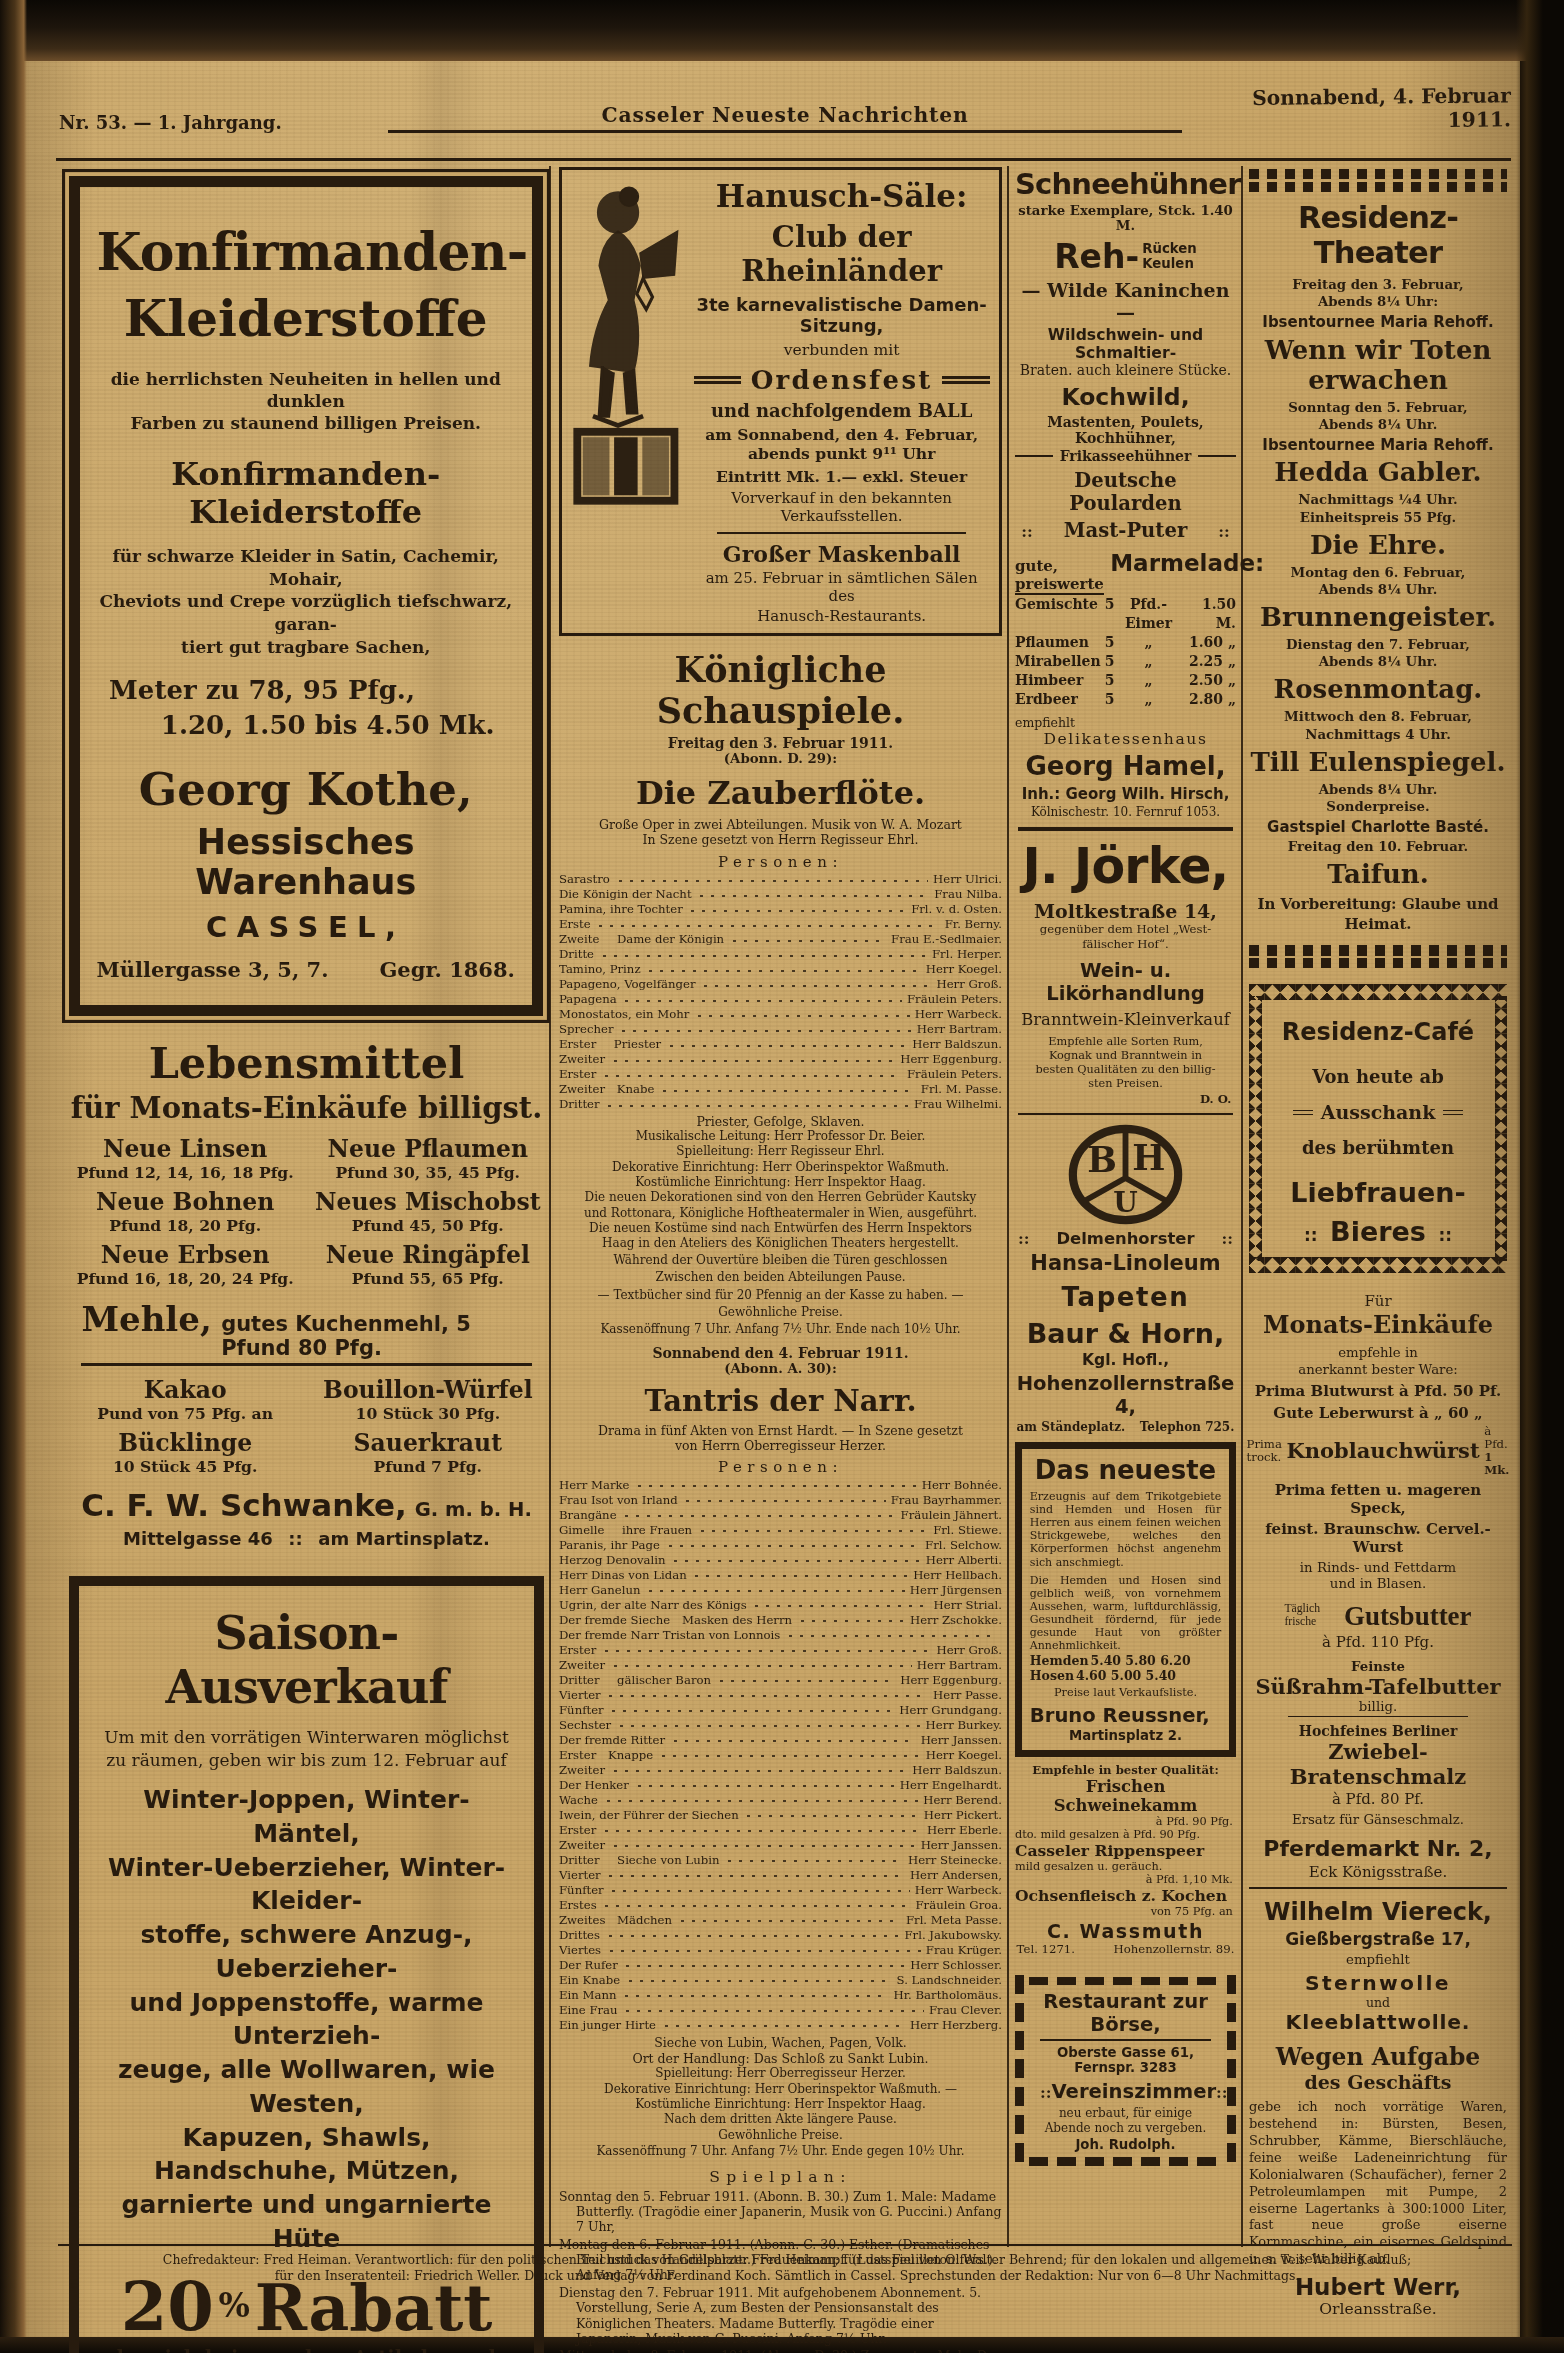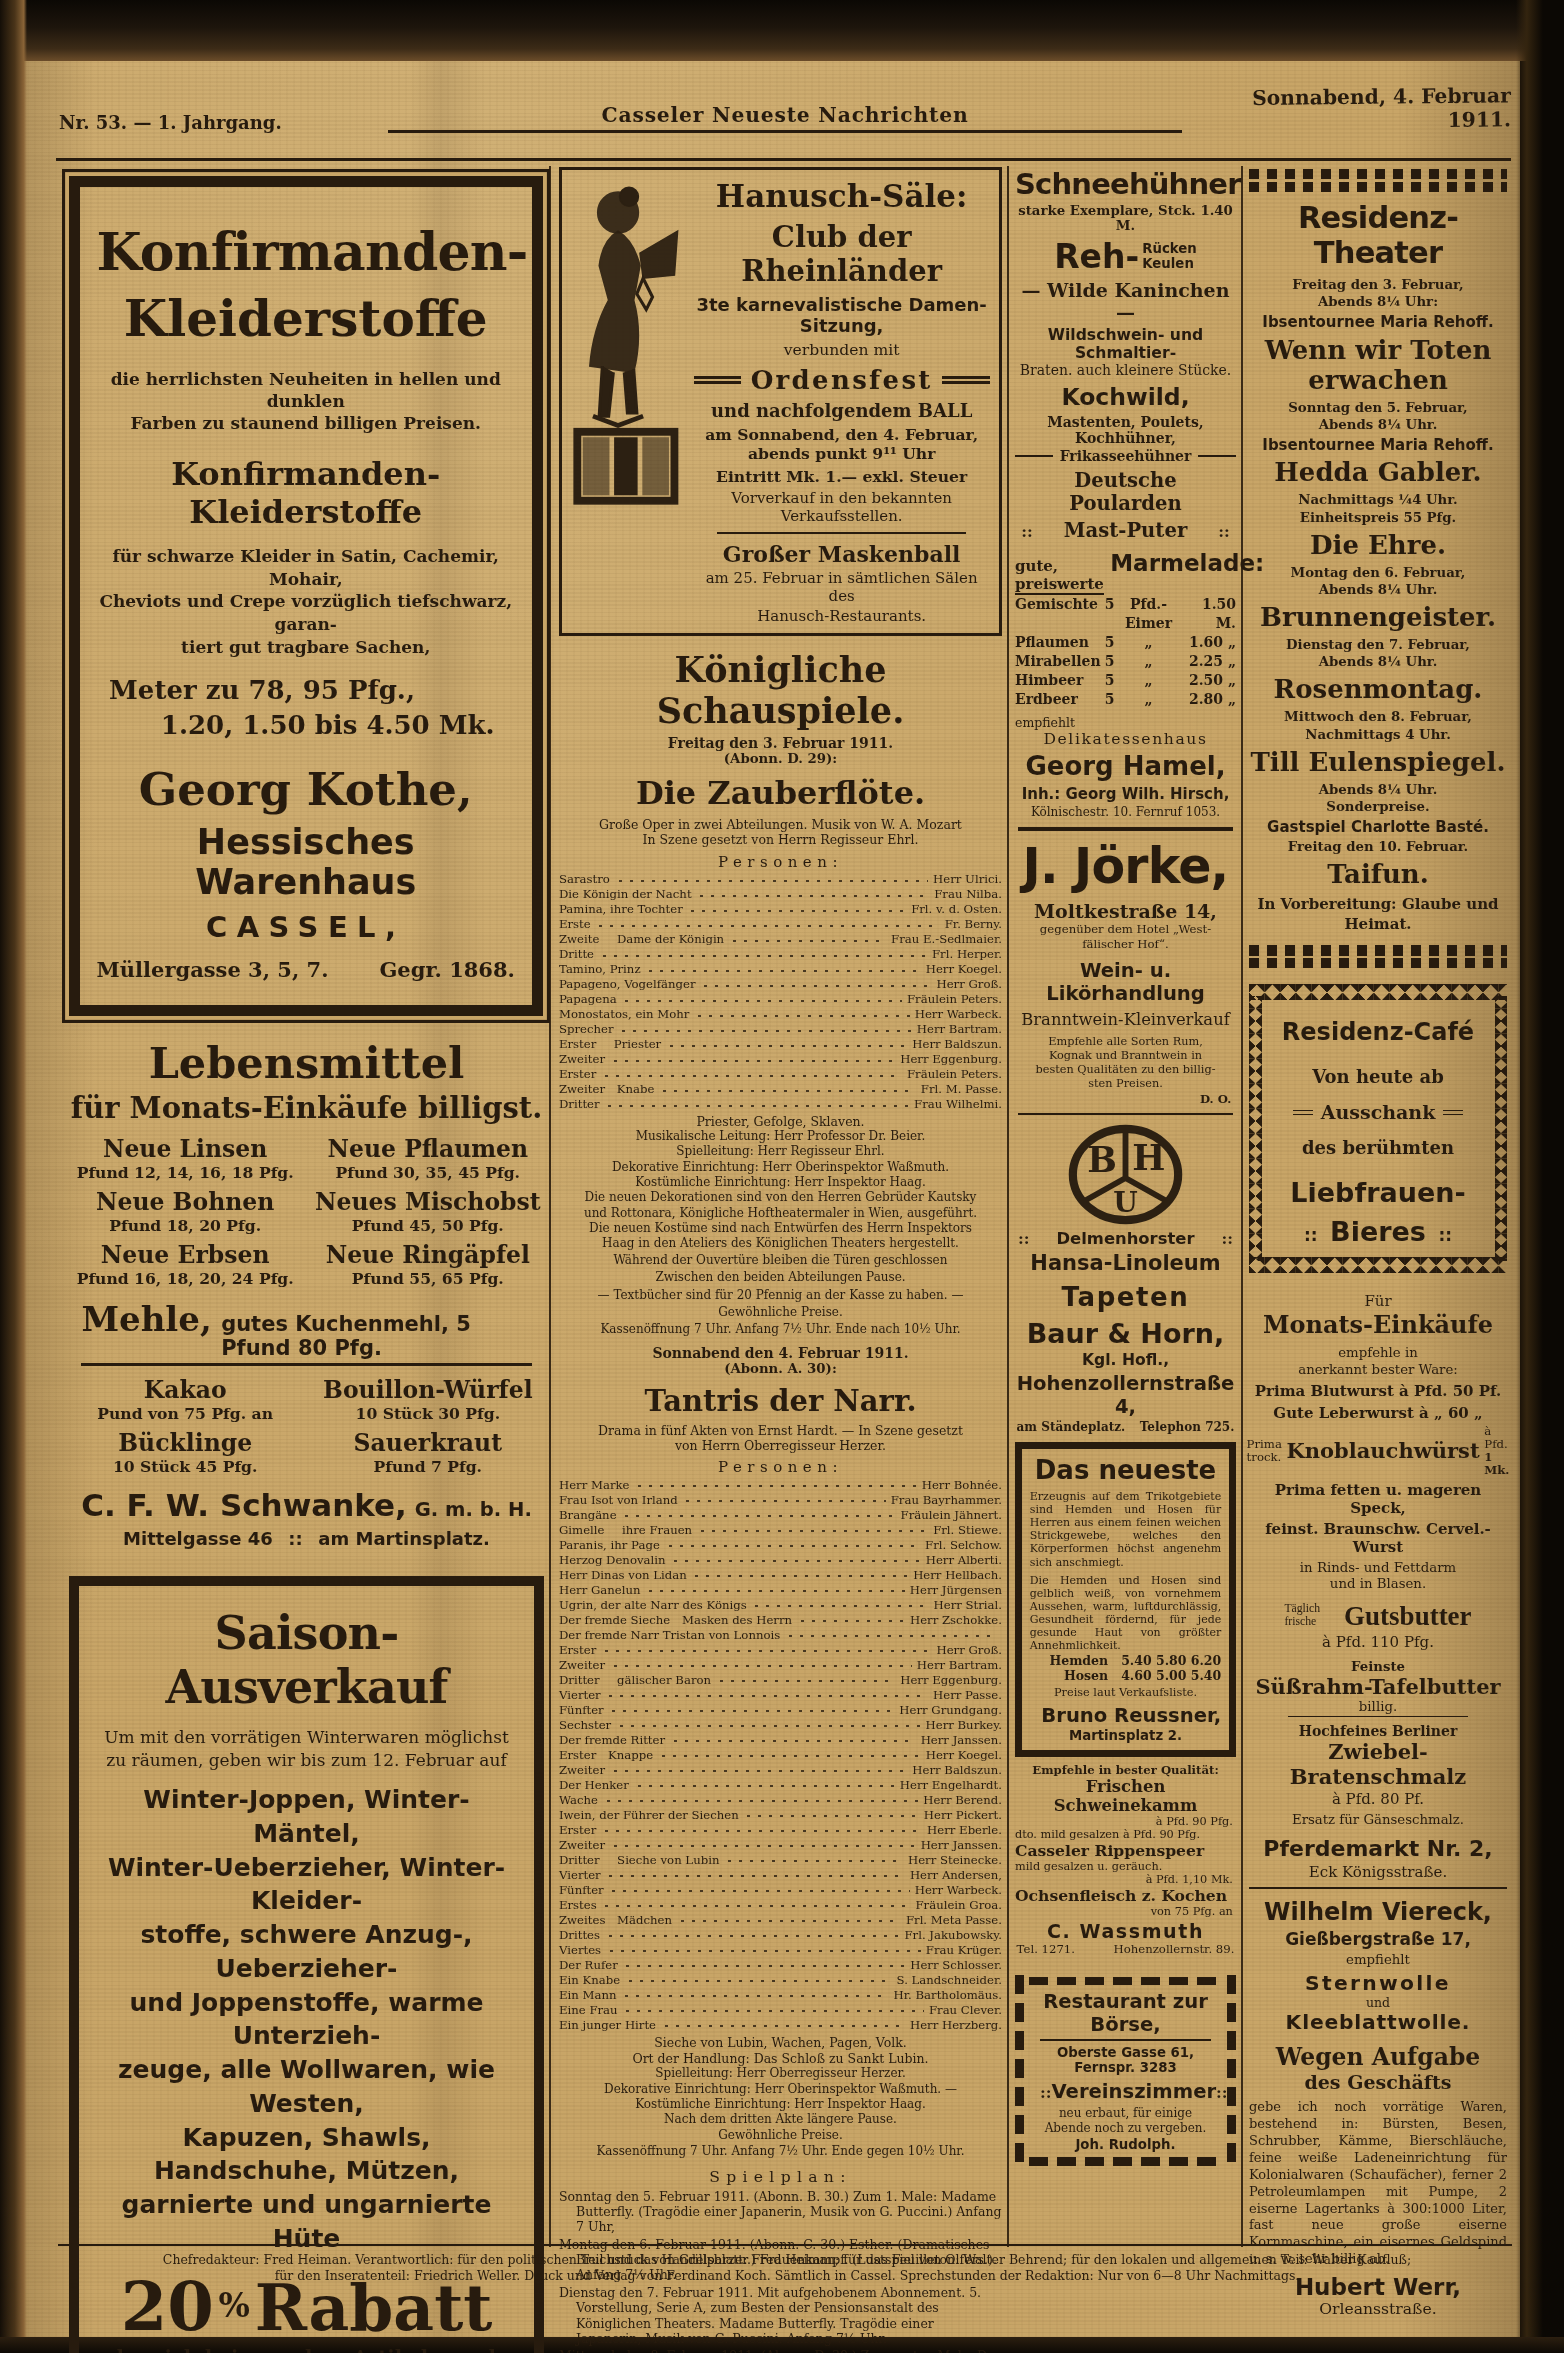--- a/index.html
+++ b/index.html
@@ -159,23 +159,23 @@
 .bh-delm-txt{font-size:16.4px;font-weight:bold;font-family:"DejaVu Sans",sans-serif;}
 .bh-lin{font-size:21px;font-weight:bold;font-family:"DejaVu Sans",sans-serif;text-align:center;margin-top:3.1px;}
 .bh-tap{font-size:26px;font-weight:bold;font-family:"DejaVu Sans",sans-serif;text-align:center;margin-top:6.3px;letter-spacing:1.6px;}
 .bh-firm{font-size:27px;font-weight:bold;font-family:"DejaVu Sans",sans-serif;text-align:center;margin-top:6.3px;}
 .bh-hofl{font-size:15.6px;font-weight:bold;font-family:"DejaVu Sans",sans-serif;text-align:center;margin-top:1.6px;}
 .bh-str{font-size:19.6px;font-weight:bold;font-family:"DejaVu Sans",sans-serif;text-align:center;margin-top:3.1px;}
 .bh-tel{display:flex;justify-content:space-between;font-size:12px;font-weight:bold;padding:0 1.6px;margin-top:2.3px;}
 .neueste{border:7px solid var(--ink);margin-top:7.8px;padding:6.3px 7.8px;}
 .nn-title{font-size:26px;font-weight:bold;font-family:"DejaVu Sans",sans-serif;text-align:center;}
 .nn-para{font-size:11px;line-height:1.2;text-align:justify;margin-top:4.7px;}
-.np-row{display:flex;justify-content:flex-end;gap:13px;font-size:12.5px;font-weight:bold;line-height:1.25;}
+.np-row{display:flex;justify-content:flex-start;gap:2px;font-size:12.5px;font-weight:bold;line-height:1.25;}
 .np-note{font-size:11.3px;text-align:center;margin-top:2.3px;}
-.nn-firm{font-size:19.6px;font-weight:bold;font-family:"DejaVu Sans",sans-serif;text-align:right;margin-top:4.7px;}
+.nn-firm{font-size:19.6px;font-weight:bold;font-family:"DejaVu Sans",sans-serif;text-align:left;margin-top:4.7px;}
 .nn-addr{font-size:13.3px;font-weight:bold;font-family:"DejaVu Sans",sans-serif;text-align:center;margin-top:1.6px;}
 .ws-l1{font-size:11.7px;font-weight:bold;text-align:center;margin-top:6.3px;}
 .ws-l2{font-size:16.4px;font-weight:bold;text-align:center;}
 .ws-r{font-size:11.3px;text-align:right;padding-right:3.1px;}
 .ws-l{font-size:11.3px;}
 .ws-big{font-size:15.6px;font-weight:bold;}
 .ws-firm{font-size:19px;font-weight:bold;font-family:"DejaVu Sans",sans-serif;text-align:center;letter-spacing:1.6px;margin-top:2.3px;}
 .ws-telrow{display:flex;justify-content:space-between;font-size:11.7px;padding:0 1.6px;}
 .boerse{position:relative;margin-top:7.8px;padding:12.5px 14px 7.8px;}
 .dashes-h{height:8.6px;background:repeating-linear-gradient(90deg,var(--ink) 0 19px,rgba(0,0,0,0) 19px 28px);}

